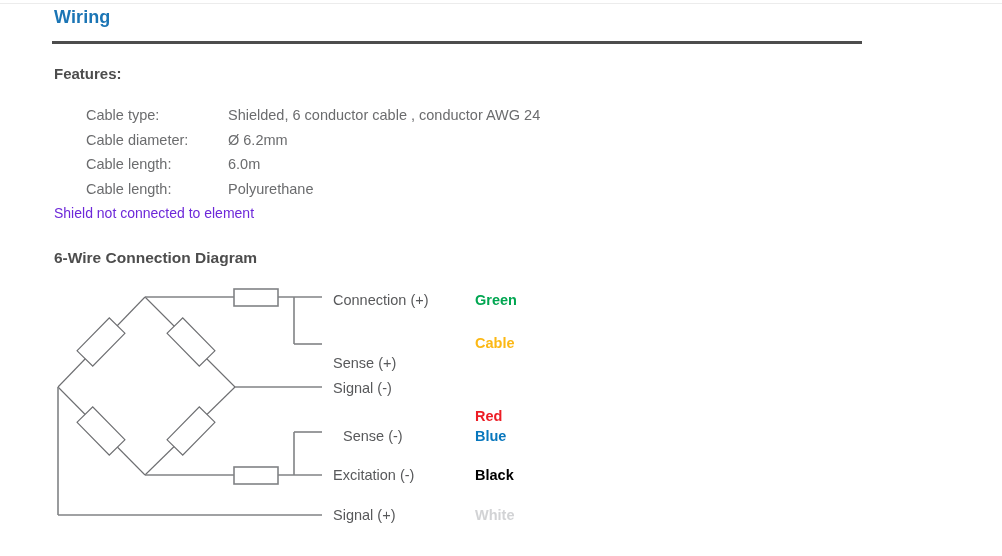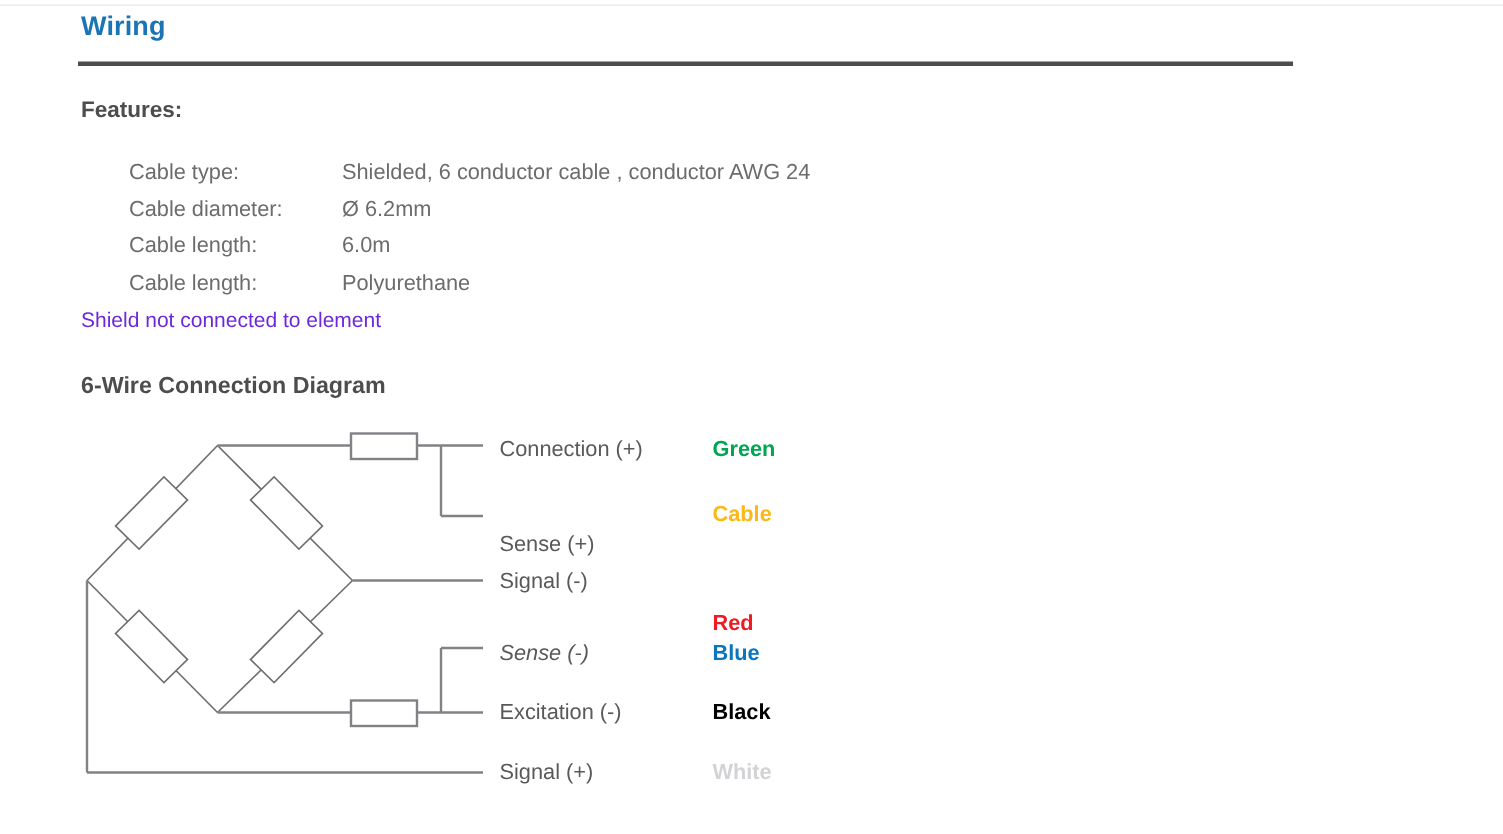--- a/index.html
+++ b/index.html
@@ -187,21 +187,21 @@
 
     <g fill="#ffffff" stroke="#808285" stroke-width="1.6">
       <rect x="234" y="289" width="44" height="17"></rect>
       <rect x="234" y="467" width="44" height="17"></rect>
     </g>
   </svg>
 
   <div class="wire-label" style="left:333px; top:292px;">Connection (+)</div>
   <div class="wire-label" style="left:333px; top:335px;margin-top:20px;">Sense (+)</div>
   <div class="wire-label" style="left:333px; top:380px;">Signal (-)</div>
-  <div class="wire-label" style="left:333px; top:428px;font-style:italic;">Sense (-)</div>
+  <div class="wire-label" style="left:343px; top:428px;">Sense (-)</div>
   <div class="wire-label" style="left:333px; top:467px;">Excitation (-)</div>
   <div class="wire-label" style="left:333px; top:507px;">Signal (+)</div>
 
   <div class="wire-color" style="left:475px; top:292px; color:#00a651;">Green</div>
   <div class="wire-color" style="left:475px; top:335px; color:#fcb814;">Cable</div>
   <div class="wire-color" style="left:475px; top:380px; color:#ed1c24;margin-top:28px;">Red</div>
   <div class="wire-color" style="left:475px; top:428px; color:#0877bd;">Blue</div>
   <div class="wire-color" style="left:475px; top:467px; color:#000000;text-align:right;">Black</div>
   <div class="wire-color" style="left:475px; top:507px; color:#d2d3d5;">White</div>
 

